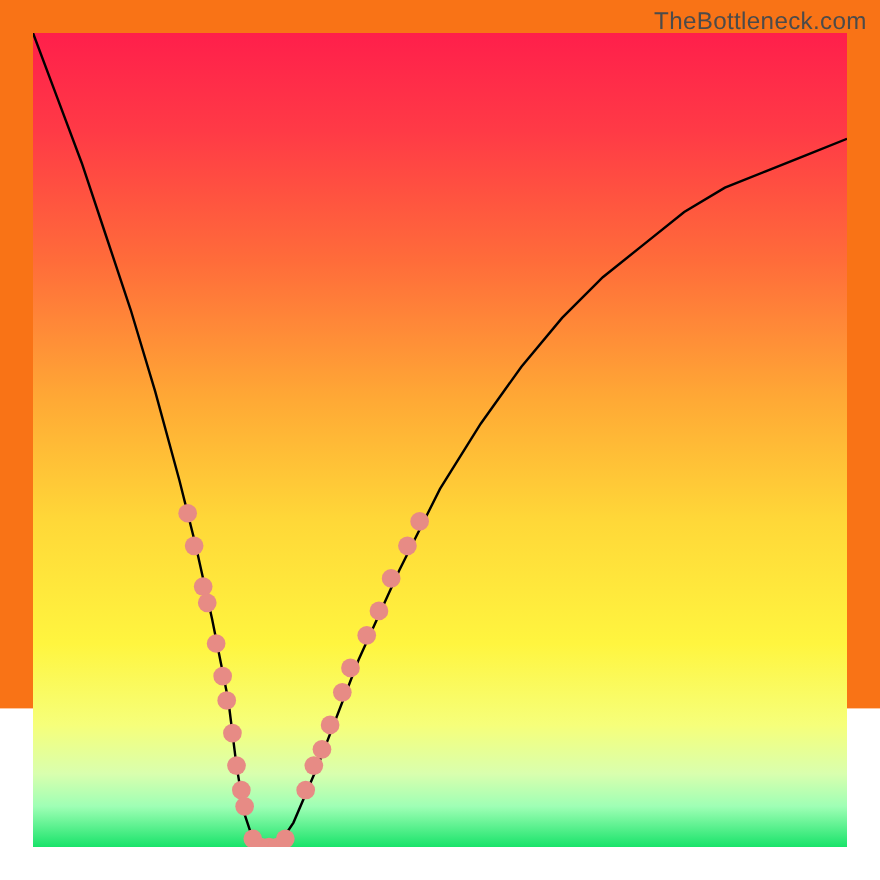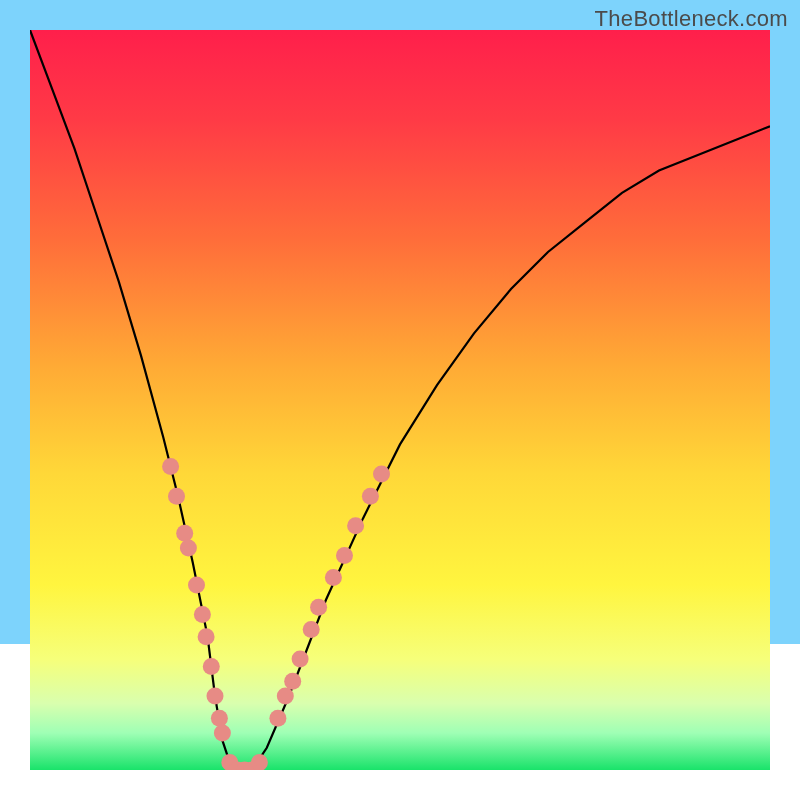--- a/index.html
+++ b/index.html
@@ -6,21 +6,21 @@
     margin: 0;
     padding: 0;
     width: 800px;
     height: 800px;
     overflow: hidden;
     font-family: Arial, Helvetica, sans-serif;
   }
   .frame {
     width: 800px;
     height: 644px;
-    background: #7dd3fc;
+    background: #f97316;
     position: relative;
   }
   .plot-area {
     position: absolute;
     left: 30px;
     top: 30px;
     width: 740px;
     height: 740px;
     overflow: hidden;
   }

